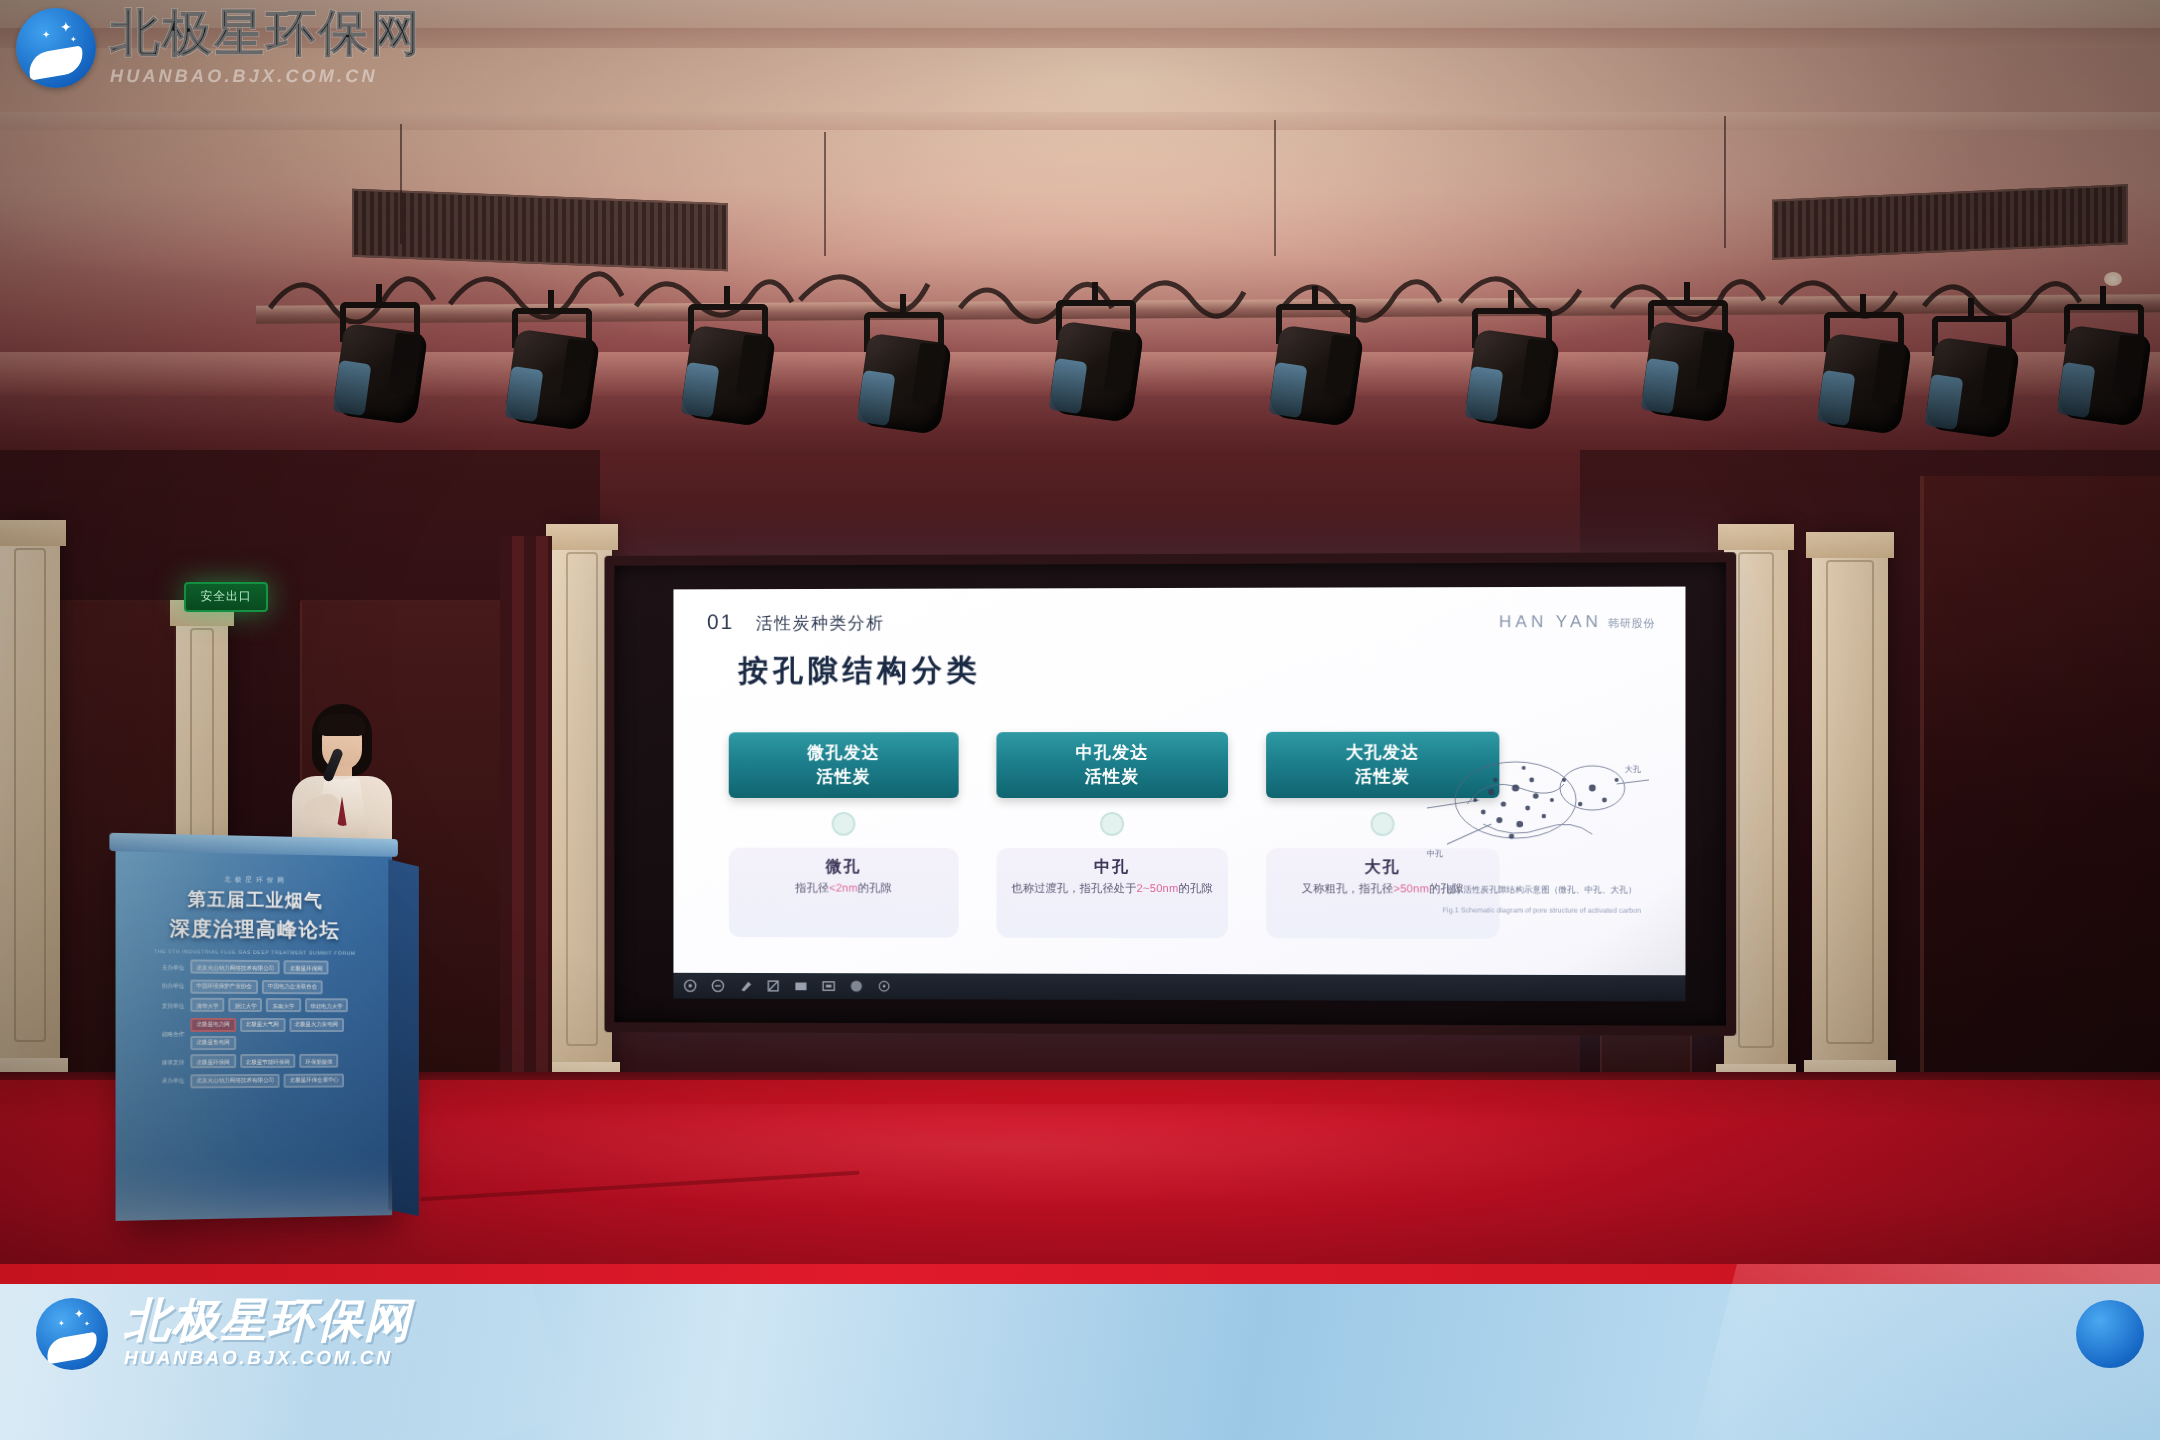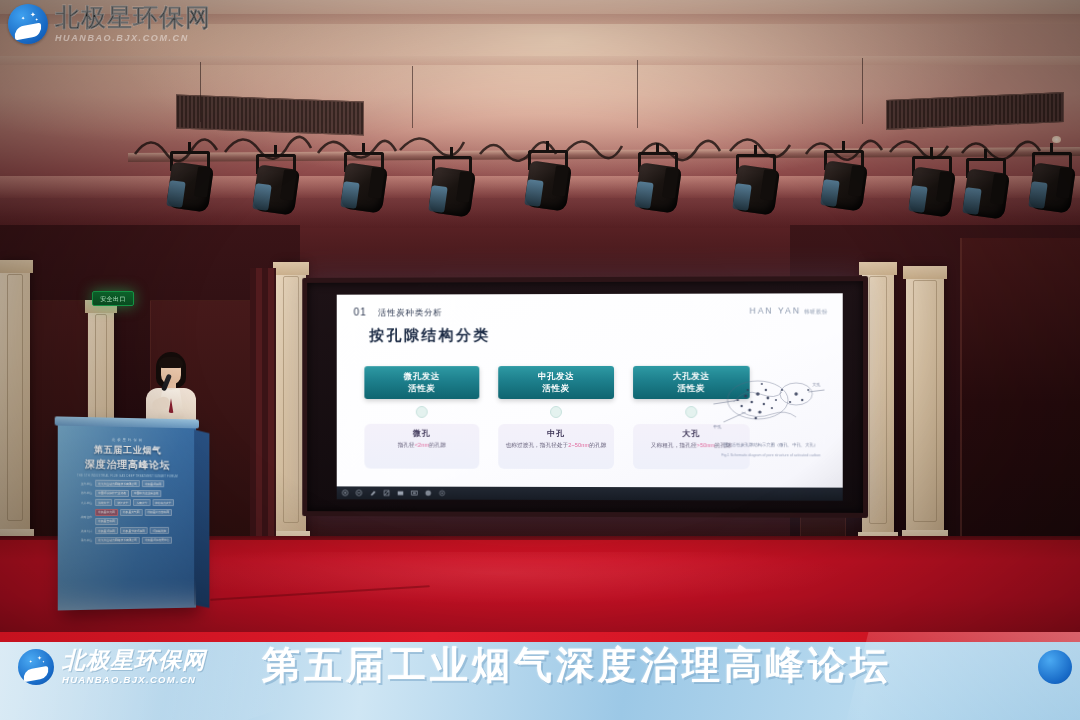--- a/index.html
+++ b/index.html
@@ -661,17 +661,16 @@
         <div class="sw"></div>
         <span class="st" style="left:19px;top:6px">✦</span>
         <span class="st" style="left:11px;top:11px;font-size:4px">✦</span>
         <span class="st" style="left:24px;top:12px;font-size:3.5px">✦</span>
       </div>
       <div class="b-txt">
         <div class="b-cn">北极星环保网</div>
         <div class="b-en">HUANBAO.BJX.COM.CN</div>
       </div>
     </div>
-    <div class="b-title">第五届工业烟气深度治理高峰论坛</div>
     <div class="b-rglobe"></div>
   </div>
 
 </div>
 
 </body></html>

